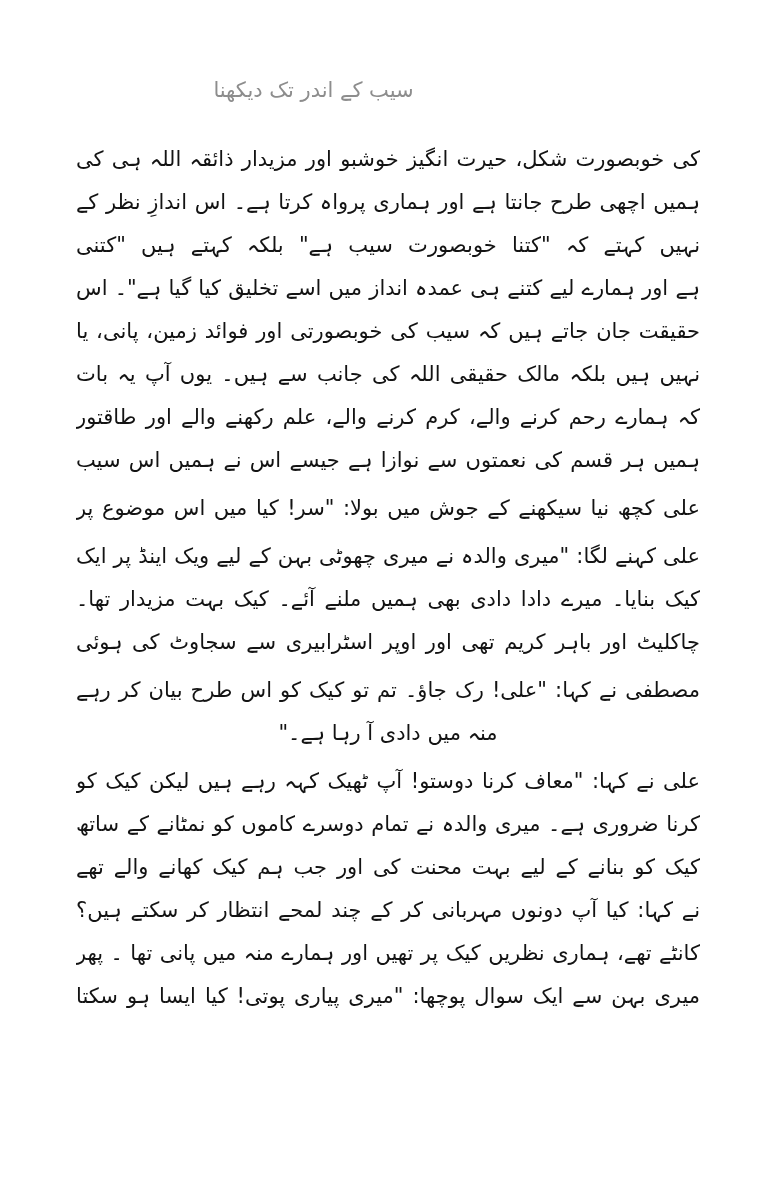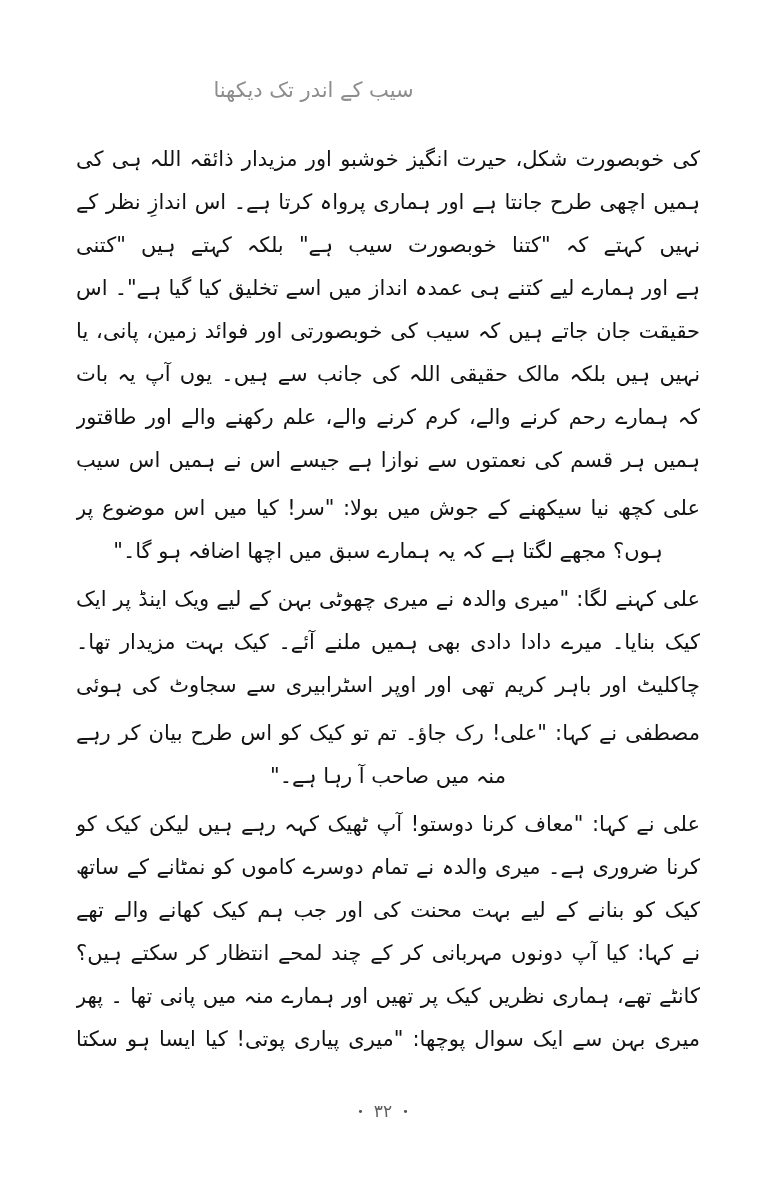--- a/index.html
+++ b/index.html
@@ -85,43 +85,39 @@
       <div class="line">نہیں کہتے کہ "کتنا خوبصورت سیب ہے" بلکہ کہتے ہیں "کتنی خوبصورتی سے بنایا گیا سیب</div>
       <div class="line">ہے اور ہمارے لیے کتنے ہی عمدہ انداز میں اسے تخلیق کیا گیا ہے"۔ اس طرح آپ یہ</div>
       <div class="line">حقیقت جان جاتے ہیں کہ سیب کی خوبصورتی اور فوائد زمین، پانی، یا ہوا کی وجہ سے</div>
       <div class="line">نہیں ہیں بلکہ مالک حقیقی اللہ کی جانب سے ہیں۔ یوں آپ یہ بات سمجھ جاتے ہیں</div>
       <div class="line">کہ ہمارے رحم کرنے والے، کرم کرنے والے، علم رکھنے والے اور طاقتور رب نے ہی</div>
       <div class="line end">ہمیں ہر قسم کی نعمتوں سے نوازا ہے جیسے اس نے ہمیں اس سیب سے نوازا ہے۔</div>
     </div>
 
     <div class="para">
       <div class="line">علی کچھ نیا سیکھنے کے جوش میں بولا: "سر! کیا میں اس موضوع پر ایک بات بتا سکتا</div>
-      <div class="line end">ہوں؟ مجھے لگتا ہے کہ یہ ہمارے سبق میں اچھا اضافہ ہو گا۔"</div>
     </div>
 
 
     <div class="para">
       <div class="line">علی کہنے لگا: "میری والدہ نے میری چھوٹی بہن کے لیے ویک اینڈ پر ایک خوبصورت</div>
       <div class="line">کیک بنایا۔ میرے دادا دادی بھی ہمیں ملنے آئے۔ کیک بہت مزیدار تھا۔ اس کے اندر</div>
       <div class="line end">چاکلیٹ اور باہر کریم تھی اور اوپر اسٹرابیری سے سجاوٹ کی ہوئی تھی۔"</div>
     </div>
 
     <div class="para">
       <div class="line">مصطفی نے کہا: "علی! رک جاؤ۔ تم تو کیک کو اس طرح بیان کر رہے ہو کہ ہمارے</div>
-      <div class="line end">منہ میں صاحب آ رہا ہے۔"</div>
+      <div class="line end">منہ میں دادی آ رہا ہے۔"</div>
     </div>
 
     <div class="para">
       <div class="line">علی نے کہا: "معاف کرنا دوستو! آپ ٹھیک کہہ رہے ہیں لیکن کیک کو اس طرح بیان</div>
       <div class="line">کرنا ضروری ہے۔ میری والدہ نے تمام دوسرے کاموں کو نمٹانے کے ساتھ ساتھ اس</div>
       <div class="line">کیک کو بنانے کے لیے بہت محنت کی اور جب ہم کیک کھانے والے تھے میرے دادا</div>
       <div class="line">نے کہا: کیا آپ دونوں مہربانی کر کے چند لمحے انتظار کر سکتے ہیں؟ ہمارے ہاتھوں میں</div>
       <div class="line">کانٹے تھے، ہماری نظریں کیک پر تھیں اور ہمارے منہ میں پانی تھا ۔ پھر دادا ابو نے</div>
       <div class="line">میری بہن سے ایک سوال پوچھا: "میری پیاری پوتی! کیا ایسا ہو سکتا ہے کہ جس شخص</div>
     </div>
 
   </div>
 
-  <div class="page-number-row">
-    <span class="bullet">•</span><span>۳۲</span><span class="bullet">•</span>
-  </div>
 
 </div>
 
 </body></html>

